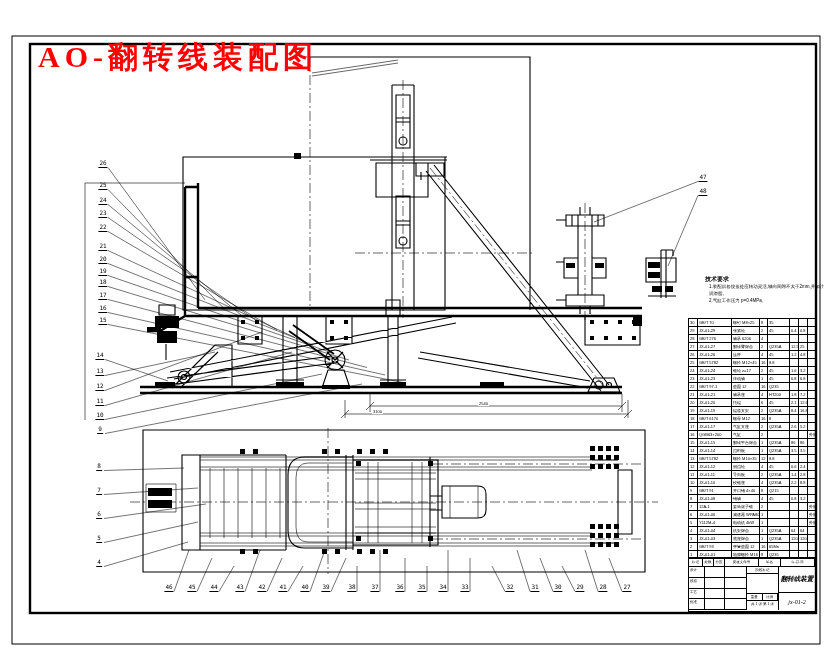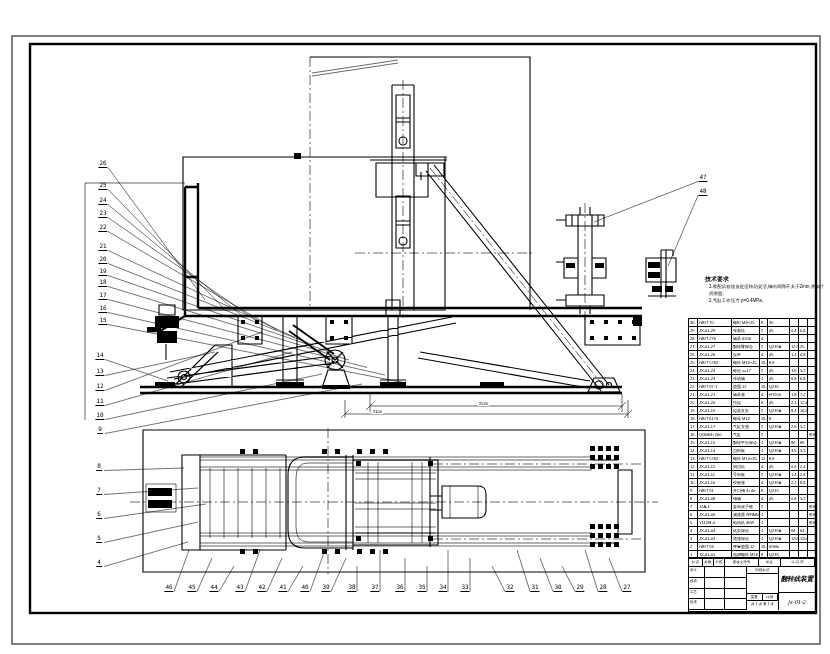--- a/index.html
+++ b/index.html
@@ -196,20 +196,21 @@
         <line x1="530" y1="591.5" x2="517" y2="550"></line>
         <line x1="553" y1="591.5" x2="540" y2="558"></line>
         <line x1="575" y1="591.5" x2="562" y2="566"></line>
         <line x1="598" y1="591.5" x2="585" y2="550"></line>
         <line x1="622" y1="591.5" x2="609" y2="558"></line>
         <line x1="698" y1="181.5" x2="594" y2="222"></line>
         <line x1="698" y1="195.5" x2="668" y2="266"></line>
       </g>
   </svg>
 
+  <div class="t-title">AO-翻转线装配图</div>
 
   <div class="notes">
     <div class="nh">技术要求</div>
     <div class="nl">1.装配后各铰接处应转动灵活,轴向间隙不大于2mm,并加注润滑脂。</div>
     <div class="nl">2.气缸工作压力 p=0.4MPa。</div>
   </div>
 
   <div class="dim" style="left:478px;top:402px;">2540</div>
   <div class="dim" style="left:372px;top:410px;">3100</div>
 

